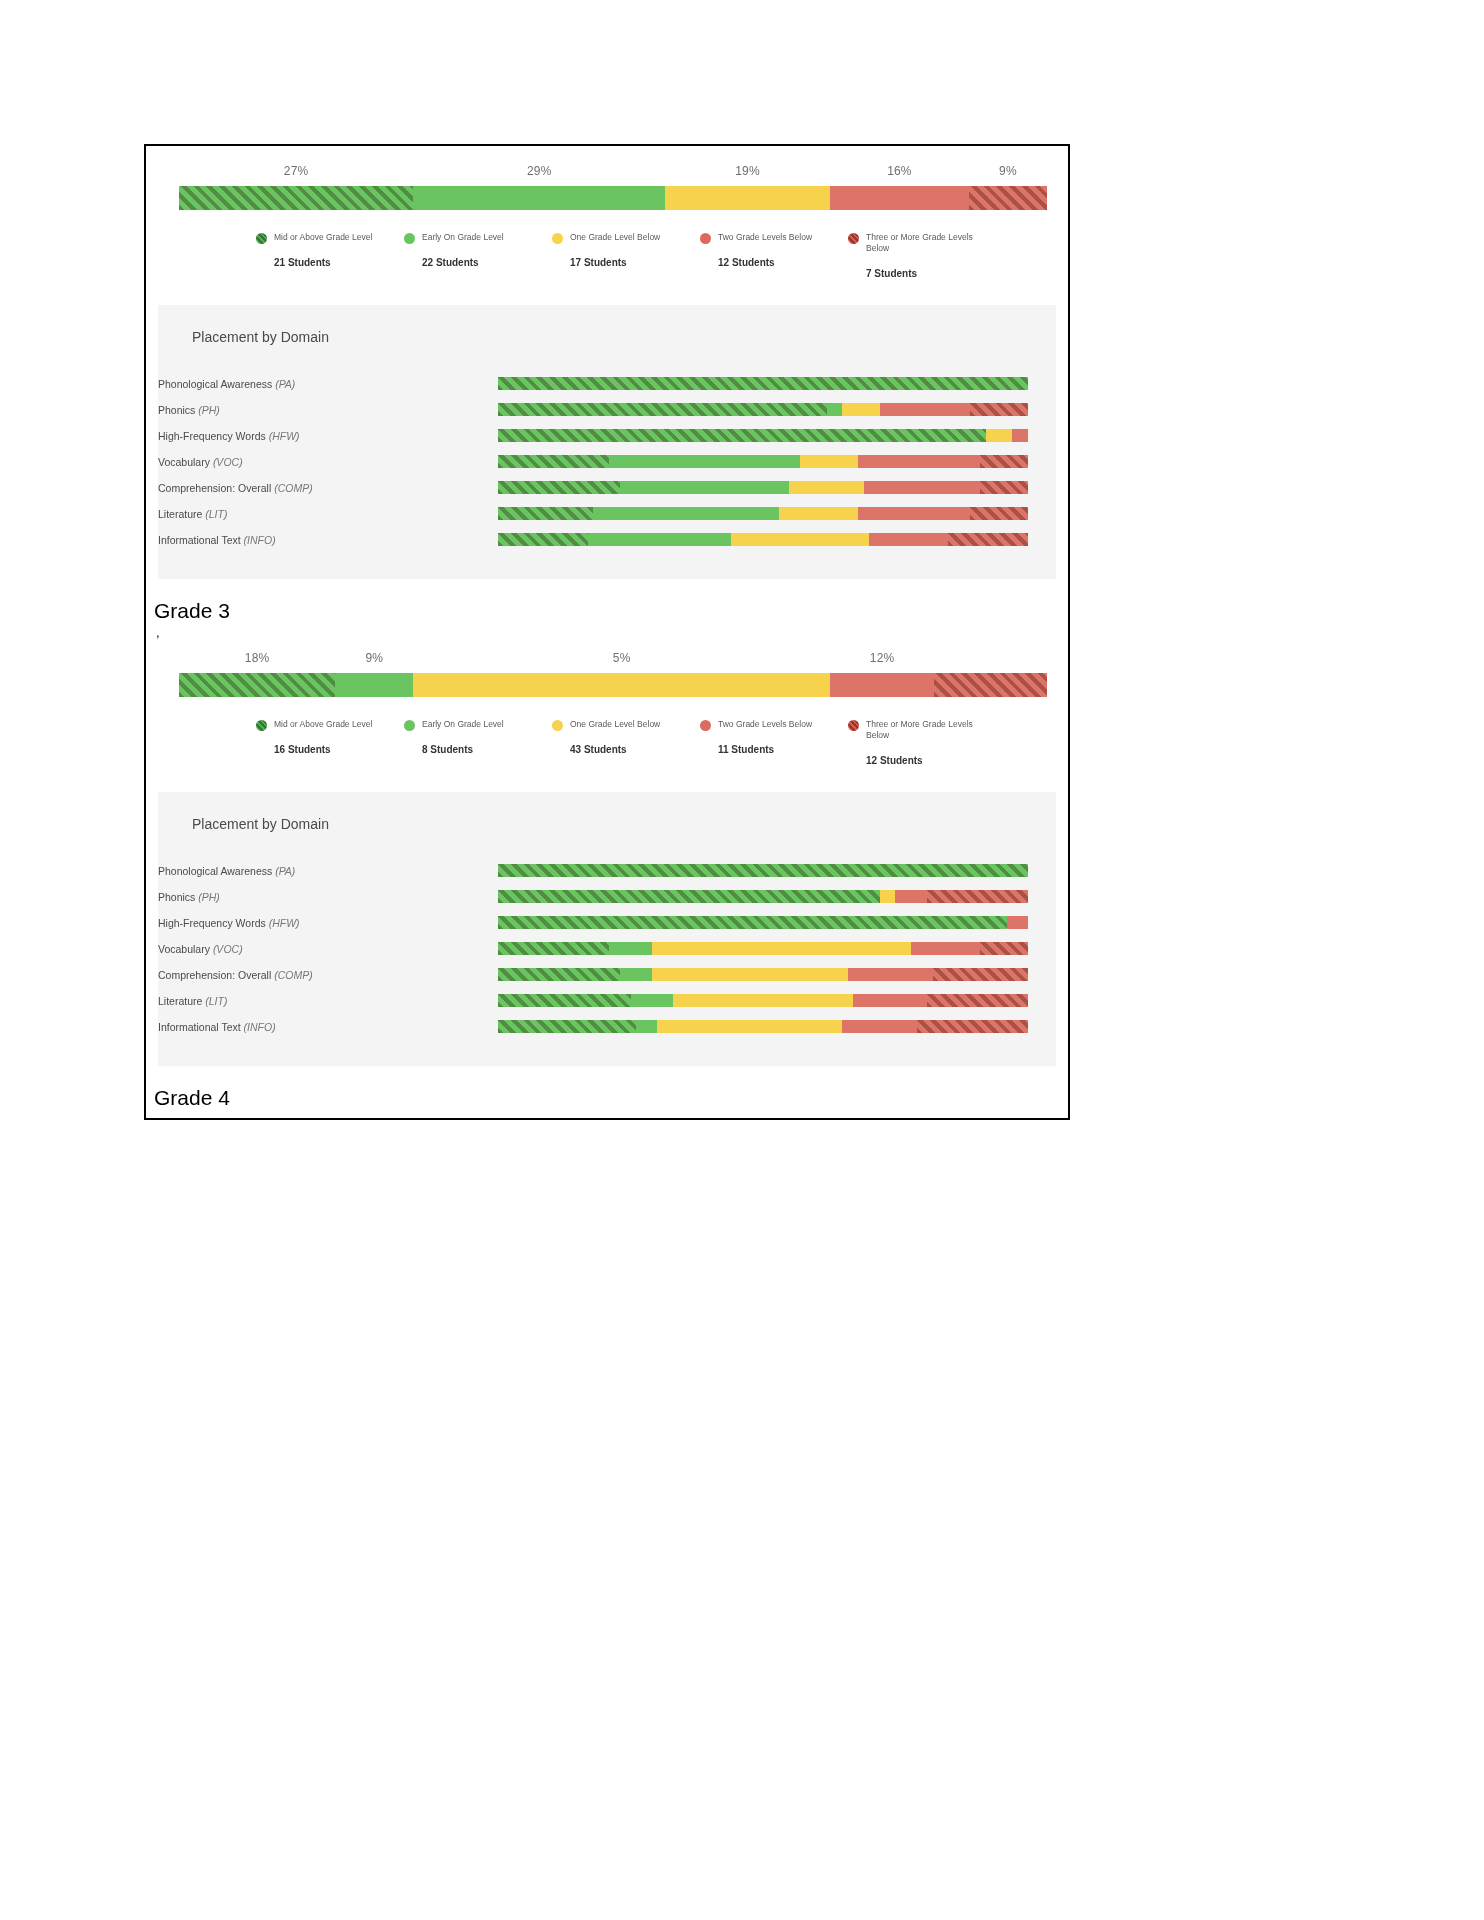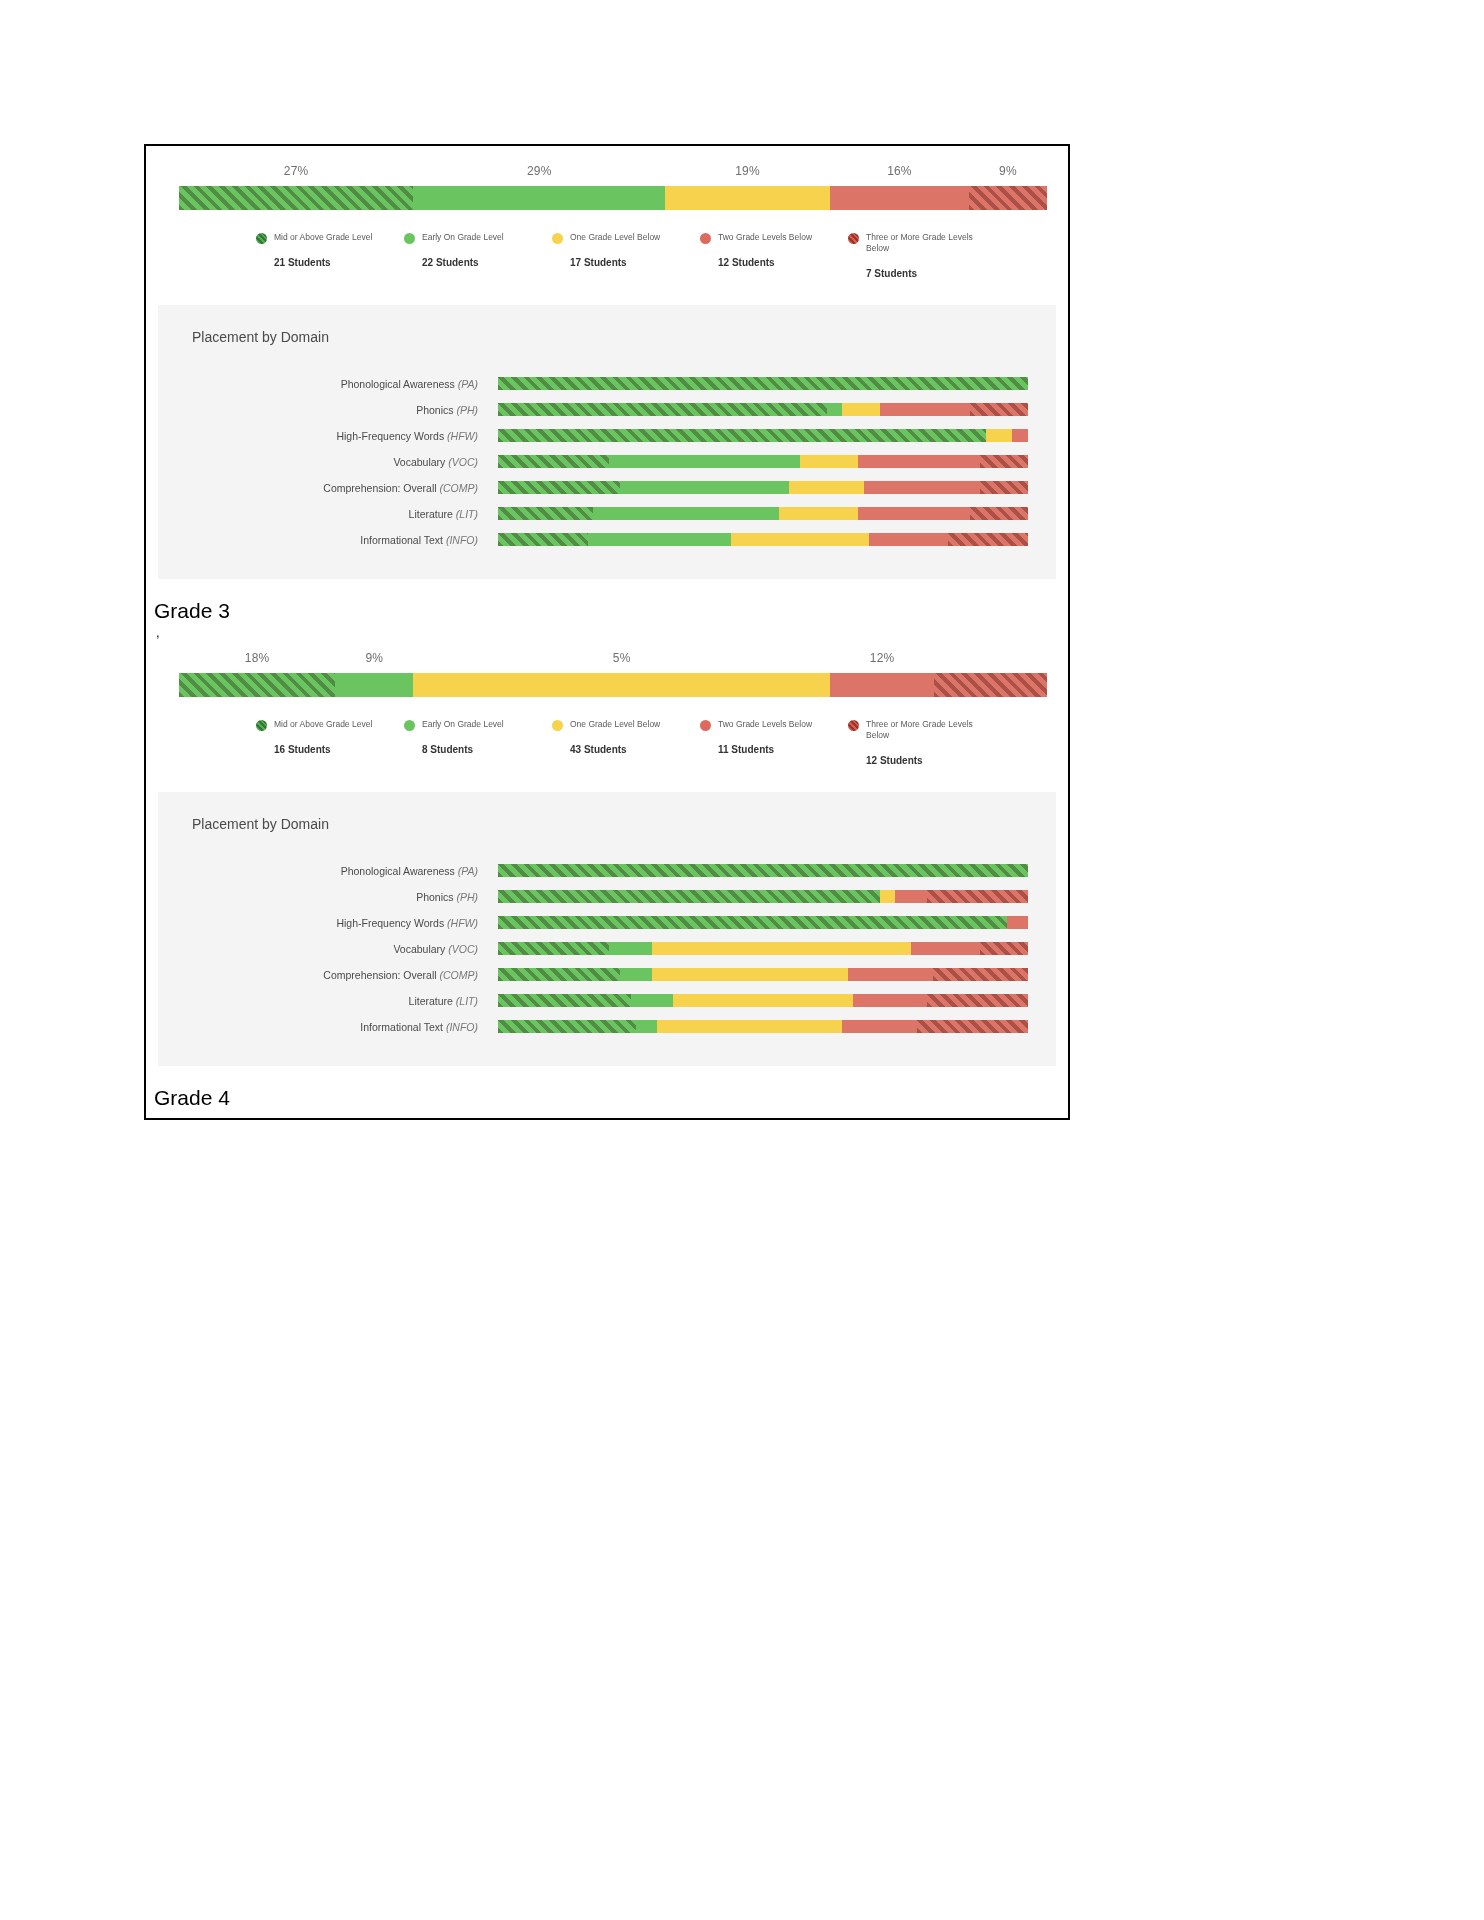--- a/index.html
+++ b/index.html
@@ -33,21 +33,21 @@
   .dot.s-yellow{background:#f7d24c;}
   .dot.s-red{background:#dd6a5e;}
   .dot.h-red{background-color:#d9594b;background-image:repeating-linear-gradient(45deg,rgba(110,35,28,.65) 0 2px,rgba(0,0,0,0) 2px 4px);}
   .lg-label{font-size:8.5px;line-height:1.35;color:#5a5a5a;width:112px;}
   .lg-count{font-size:10px;font-weight:bold;color:#333;margin:13px 0 0 18px;}
 
   
   .panel{background:#f4f4f4;margin:26px 12px 0 12px;padding:20px 0 26px 0;}
   .panel-title{font-size:14px;color:#4a4a4a;margin:4px 0 26px 34px;}
   .drow{display:flex;align-items:center;height:26px;}
-  .dlabel{font-size:10.5px;color:#4a4a4a;width:340px;text-align:right;padding-right:20px;box-sizing:border-box;white-space:nowrap;}
+  .dlabel{font-size:10.5px;color:#4a4a4a;width:340px;text-align:left;padding-right:32px;box-sizing:border-box;white-space:nowrap;}
   .dlabel i{color:#777;font-style:italic;}
   .dbar{width:530px;height:13px;display:flex;overflow:hidden;}
 
   
   .gradecap{font-size:21px;color:#000;margin:20px 0 0 8px;font-family:"Liberation Sans",sans-serif;}
   .comma{font-size:13px;color:#000;margin:2px 0 0 10px;height:14px;}
 </style>
 </head>
 <body>
 

